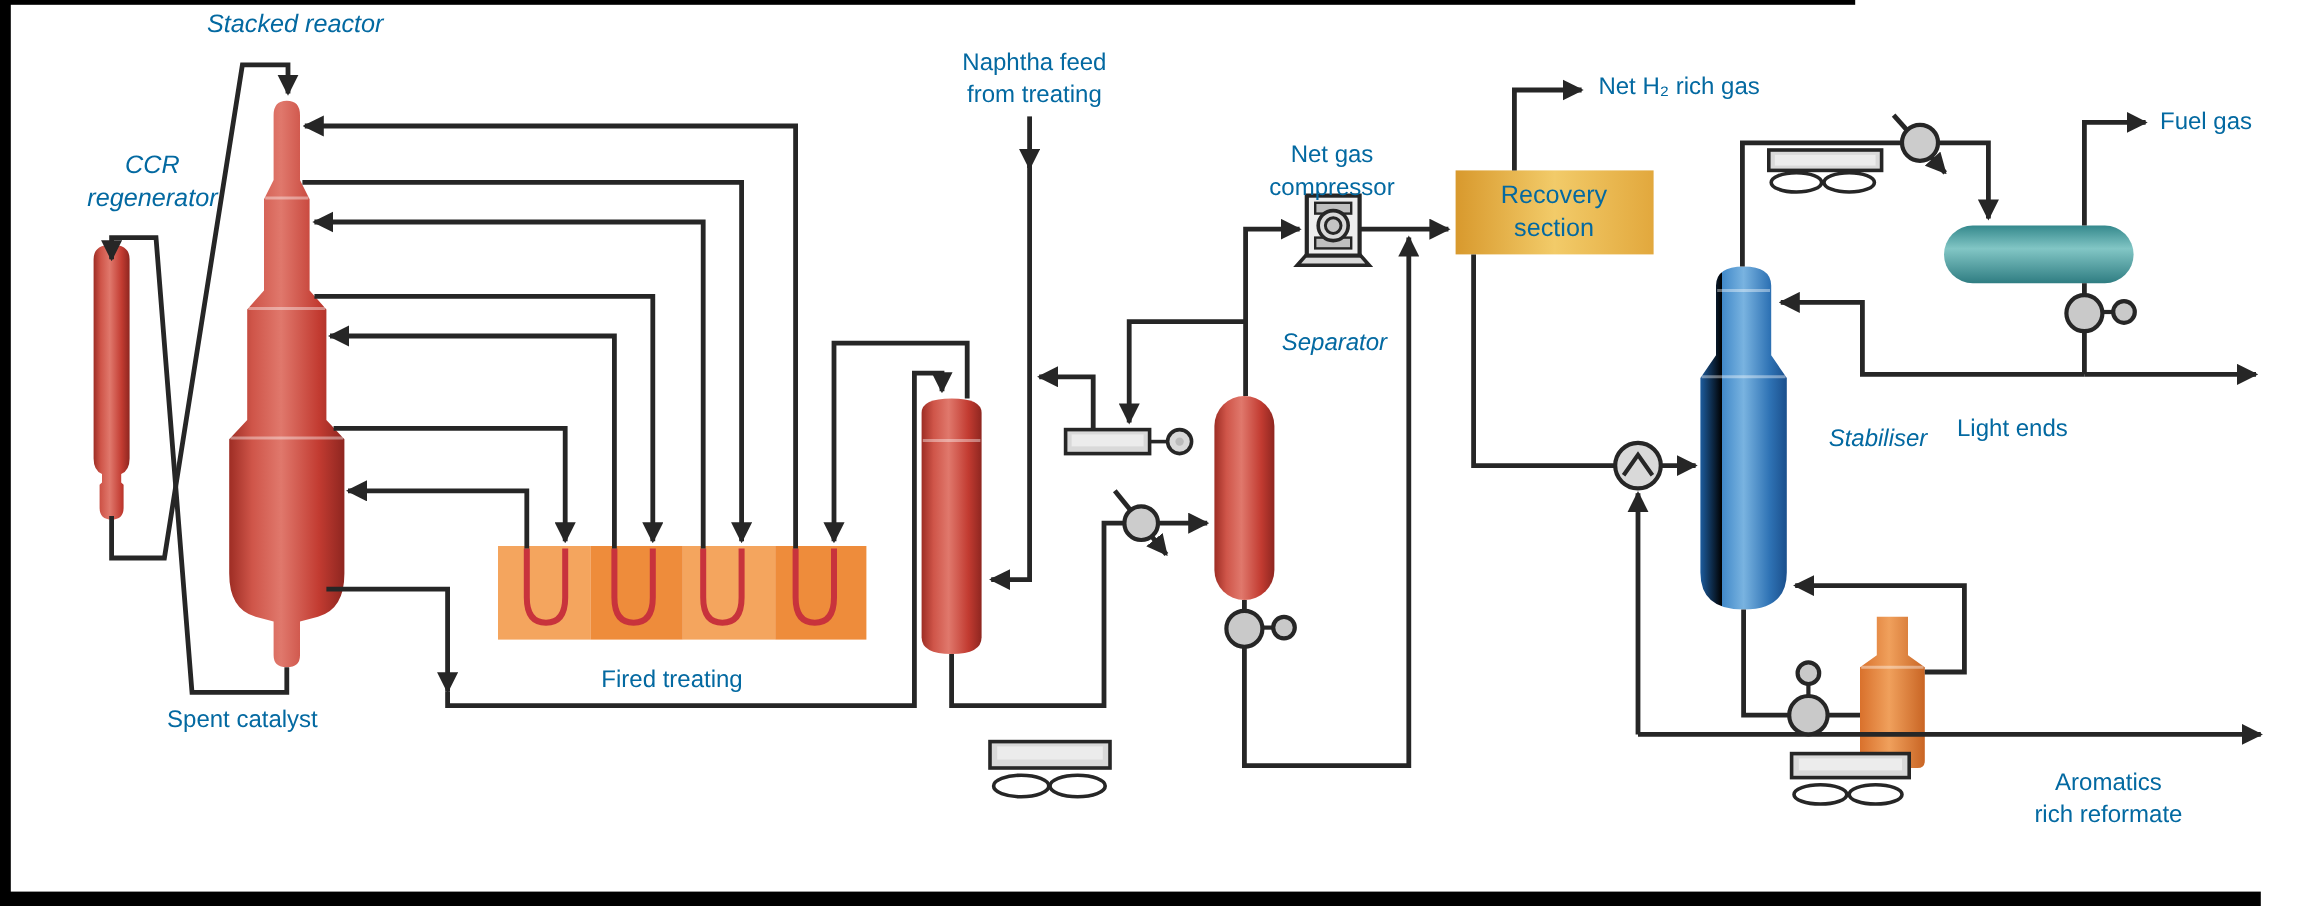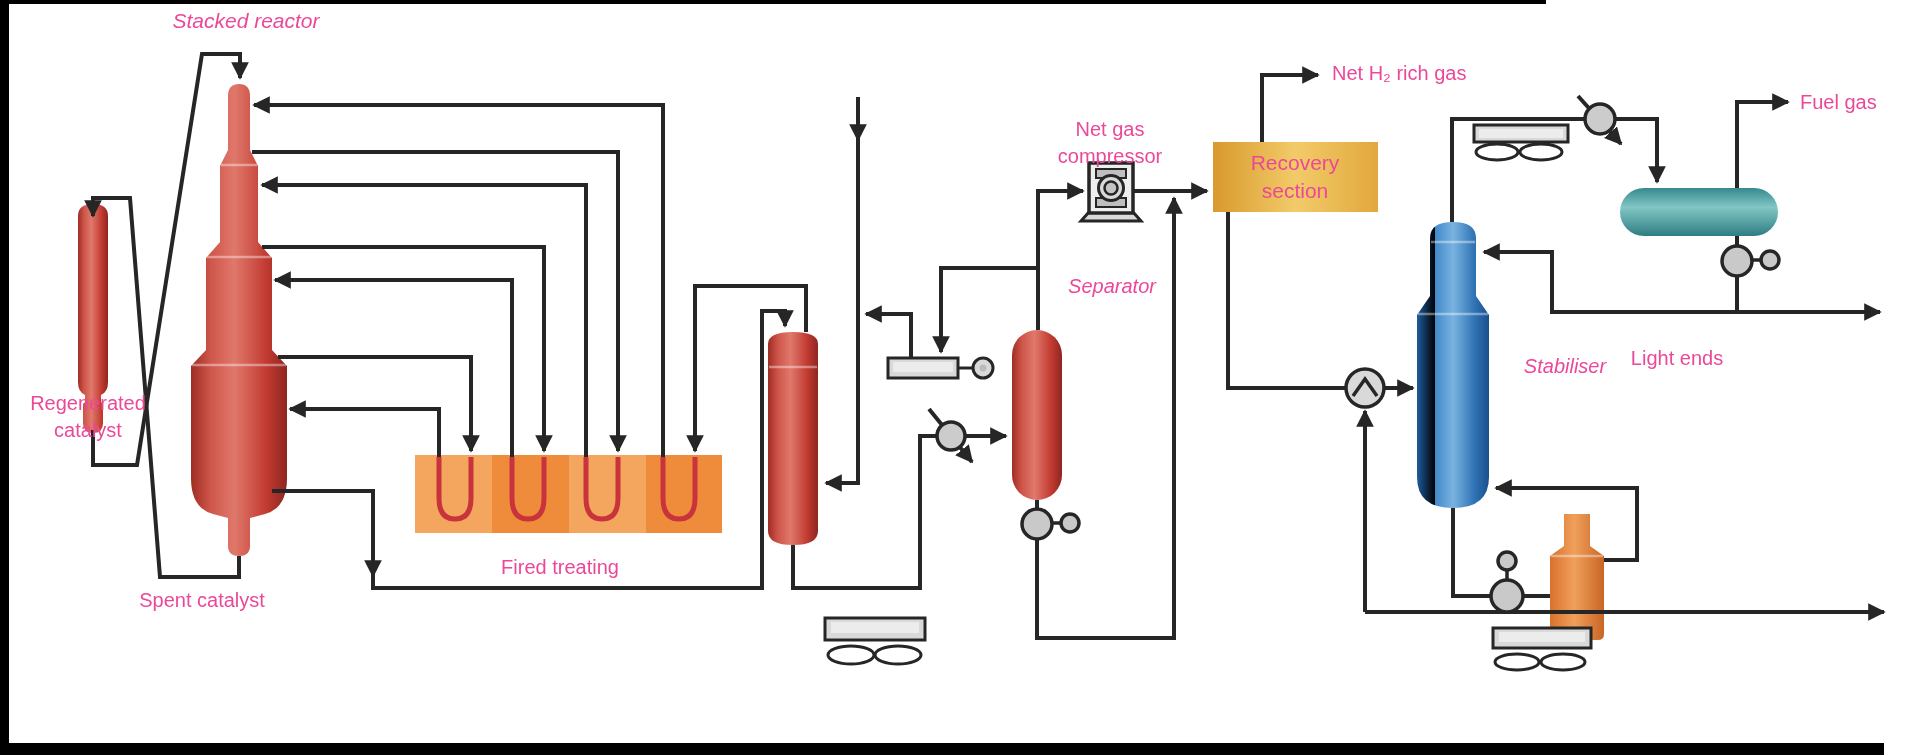--- a/index.html
+++ b/index.html
@@ -1,19 +1,19 @@
 <!DOCTYPE html>
 <html><head>
 <meta charset="utf-8">
 <style>
   html,body{margin:0;padding:0;background:#888;}
   #stage{position:relative;width:1920px;height:755px;background:#ffffff;overflow:hidden;
          font-family:"Liberation Sans","DejaVu Sans",sans-serif;}
   #draw{position:absolute;left:0;top:0;}
-  .lbl{position:absolute;font-size:20px;color:#ec4899;text-align:center;
+  .lbl{position:absolute;font-size:20px;color:#0369a1;text-align:center;
        transform:translate(-50%,-50%);white-space:pre-line;line-height:1.34;}
   .it{font-style:italic;}
   .la{transform:translate(0,-50%);text-align:center;}
   .sz21{font-size:21px;}
 </style>
 </head>
 <body>
 
 <div id="stage">
 
@@ -215,26 +215,30 @@
 
   <g>
     <rect x="1493" y="628" width="98" height="20" fill="#d9d9d9" stroke="#262626" stroke-width="3"></rect>
     <rect x="1499" y="632" width="86" height="10" fill="#ececec"></rect>
     <ellipse cx="1517" cy="662" rx="22" ry="8" fill="#ffffff" stroke="#262626" stroke-width="3"></ellipse>
     <ellipse cx="1563" cy="662" rx="22" ry="8" fill="#ffffff" stroke="#262626" stroke-width="3"></ellipse>
   </g>
 </svg>
 
   <div class="lbl it sz21" style="left:246px;top:21px;">Stacked reactor</div>
-  <div class="lbl" style="left:88px;top:417px;">Regenerated
-catalyst</div>
+  <div class="lbl it sz21" style="left:127px;top:152px;">CCR
+regenerator</div>
   <div class="lbl" style="left:202px;top:600px;">Spent catalyst</div>
   <div class="lbl" style="left:560px;top:567px;">Fired treating</div>
+  <div class="lbl" style="left:862px;top:66px;">Naphtha feed
+from treating</div>
   <div class="lbl" style="left:1110px;top:103px;margin-top:40px;">Net gas
 compressor</div>
   <div class="lbl it" style="left:1112px;top:286px;text-align:right;">Separator</div>
   <div class="lbl sz21" style="left:1295px;top:177px;">Recovery
 section</div>
   <div class="lbl la" style="left:1332px;top:73px;">Net H₂ rich gas</div>
   <div class="lbl la" style="left:1800px;top:102px;">Fuel gas</div>
   <div class="lbl" style="left:1677px;top:358px;">Light ends</div>
   <div class="lbl it" style="left:1565px;top:366px;">Stabiliser</div>
+  <div class="lbl" style="left:1757px;top:666px;">Aromatics
+rich reformate</div>
 </div>
 
 </body></html>

